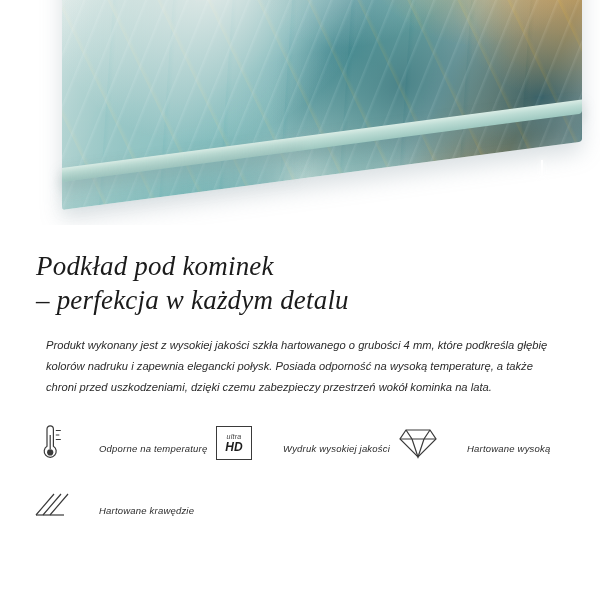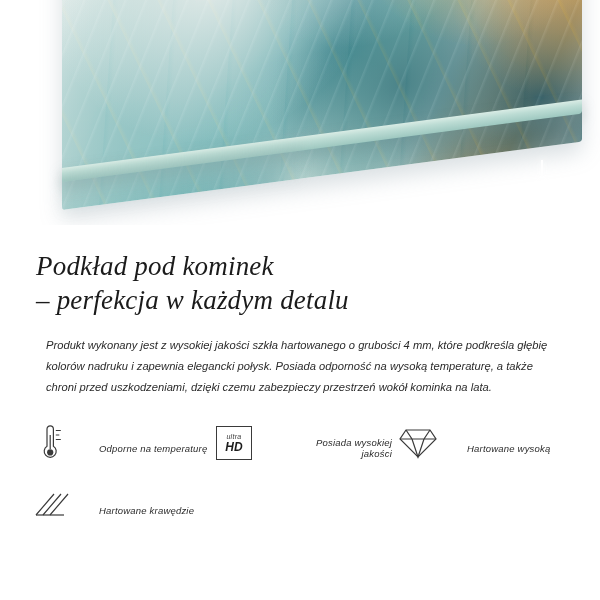--- a/index.html
+++ b/index.html
@@ -219,21 +219,21 @@
       <div class="feature-label">Odporne na temperaturę</div>
     </div>
 
     <div class="feature">
       <div class="feature-icon">
         <div class="ultrahd">
           <span class="u1">ultra</span>
           <span class="u2">HD</span>
         </div>
       </div>
-      <div class="feature-label">Posiada wysokiej jakości</div>
+      <div class="feature-label">Wydruk wysokiej jakości</div>
     </div>
 
 
     <div class="feature">
       <div class="feature-icon">
         <svg width="40" height="36" viewBox="0 0 40 36" aria-hidden="true">
           <path class="ico-stroke" d="M8 5h24l6 9-18 18L2 14z"></path>
           <path class="ico-stroke" d="M2 14h36M8 5l6 9 6 18 6-18 6-9M14 14h12"></path>
         </svg>
       </div>

